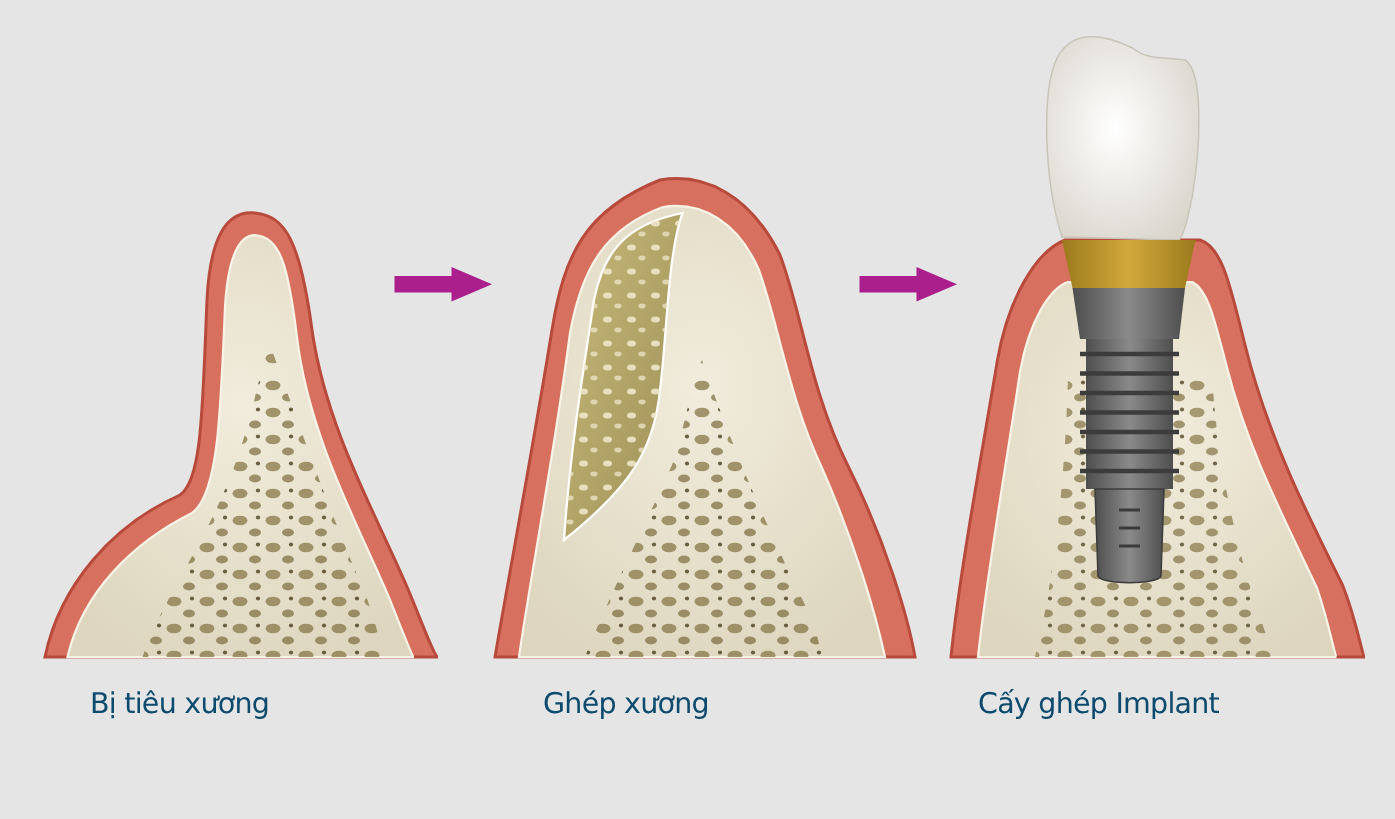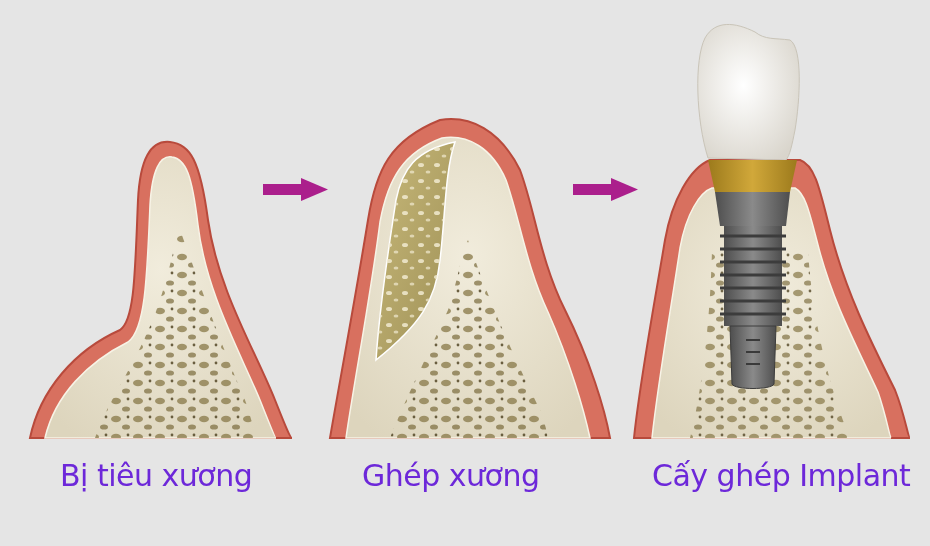--- a/index.html
+++ b/index.html
@@ -1,19 +1,19 @@
 <!DOCTYPE html>
 <html><head>
 <meta charset="utf-8">
 <style>
   html, body { margin: 0; padding: 0; }
   body { width: 930px; height: 546px; background: #e5e5e5; position: relative; overflow: hidden; font-family: "DejaVu Sans", sans-serif; }
   .stage { position: absolute; left: 0; top: 0; width: 930px; height: 546px; }
   .stage svg { position: absolute; left: 0; top: 0; }
-  .caption { position: absolute; top: 458px; font-size: 30px; color: #6d28d9; letter-spacing: -0.5px; white-space: nowrap; }
+  .caption { position: absolute; top: 458px; font-size: 19px; color: #0c4a6e; letter-spacing: -0.5px; white-space: nowrap; }
   #cap1 { left: 60px; }
   #cap2 { left: 362px; }
   #cap3 { left: 652px; }
 </style>
 </head>
 <body>
 
 <div class="stage">
 <svg width="930" height="546" viewBox="0 0 930 546" xmlns="http://www.w3.org/2000/svg">
   <defs>

